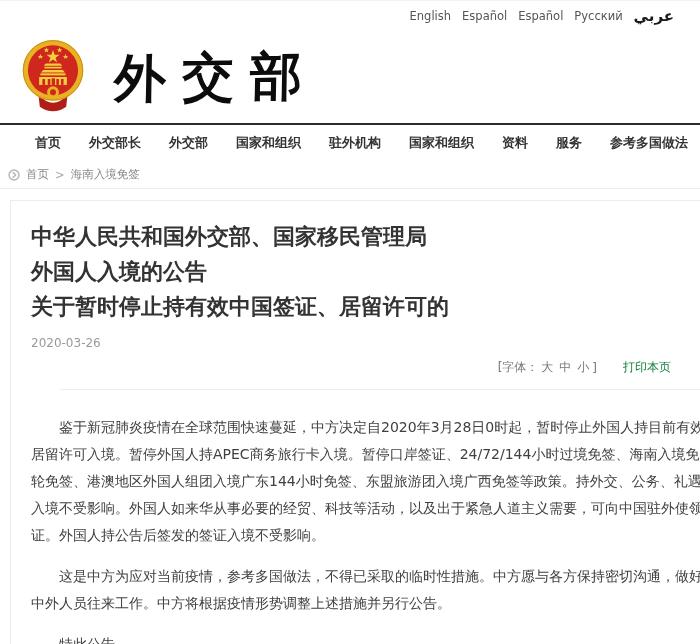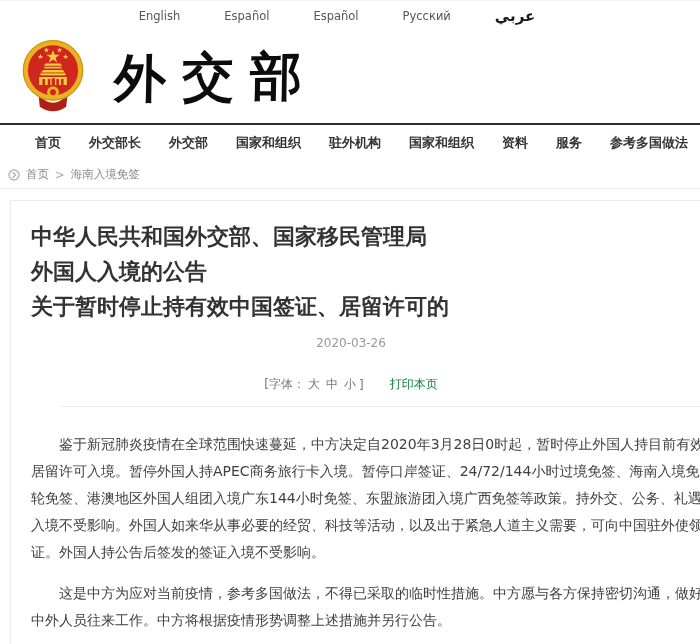--- a/index.html
+++ b/index.html
@@ -3,22 +3,22 @@
 <meta charset="utf-8">
 <style>
   html, body { margin:0; padding:0; }
   body {
     width:700px; height:644px; overflow:hidden; position:relative;
     background:#fff; font-family:"DejaVu Sans","Liberation Sans",sans-serif;
     color:#333;
   }
   
   .topbar {
-    height:30px; display:flex; justify-content:center; align-items:center;
-    gap:44px; padding-right:26px; font-size:11.5px; color:#555;
+    height:30px; display:flex; justify-content:flex-end; align-items:center;
+    gap:11px; padding-right:26px; font-size:11.5px; color:#555;
     border-top:1px solid #f2f2f2;
   }
   .lang { cursor:pointer; }
   .lang-ar { font-weight:bold; color:#1a1a1a; font-size:15px; }
   
   .header { height:92px; display:flex; align-items:center; padding-left:20px; }
   .emblem { width:66px; height:80px; flex:0 0 auto; }
   .brand {
     margin-left:28px;
     font-family:"DejaVu Serif","Liberation Serif",serif;
@@ -43,23 +43,23 @@
   .crumb-sep { color:#aaa; }
   .crumb-current { color:#8a8a8a; }
   
   .card {
     position:absolute; left:10px; top:200px; width:1080px; height:600px;
     background:#fff; border:1px solid #ececec; box-sizing:border-box;
     padding:18px 0 0 20px;
   }
   .title-wrap { width:640px; }
   .article-title { margin:0; font-size:22px; line-height:35px; font-weight:600; color:#333; }
-  .meta-date { width:640px; margin-top:12px; text-align:center; font-size:12px; color:#999; }
+  .meta-date { width:640px; margin-top:12px; text-align:left; font-size:12px; color:#999; }
   .meta-controls {
-    width:640px; margin-top:26px; display:flex; justify-content:center;
+    width:640px; margin-top:9px; display:flex; justify-content:flex-end;
     align-items:center; font-size:12px; color:#777;
   }
   .font-size-option { margin:0 3px; cursor:pointer; }
   .print-link { margin-left:26px; cursor:pointer; color:#15803d; }
   .card-divider { width:1000px; margin-top:13px; border:none; border-top:1px solid #ededed; }
   .body-text { width:750px; margin-top:24px; font-size:14px; line-height:27px; color:#404040; }
   .body-text p { margin:0 0 14px 0; text-indent:2em; }
 </style>
 </head>
 <body>

